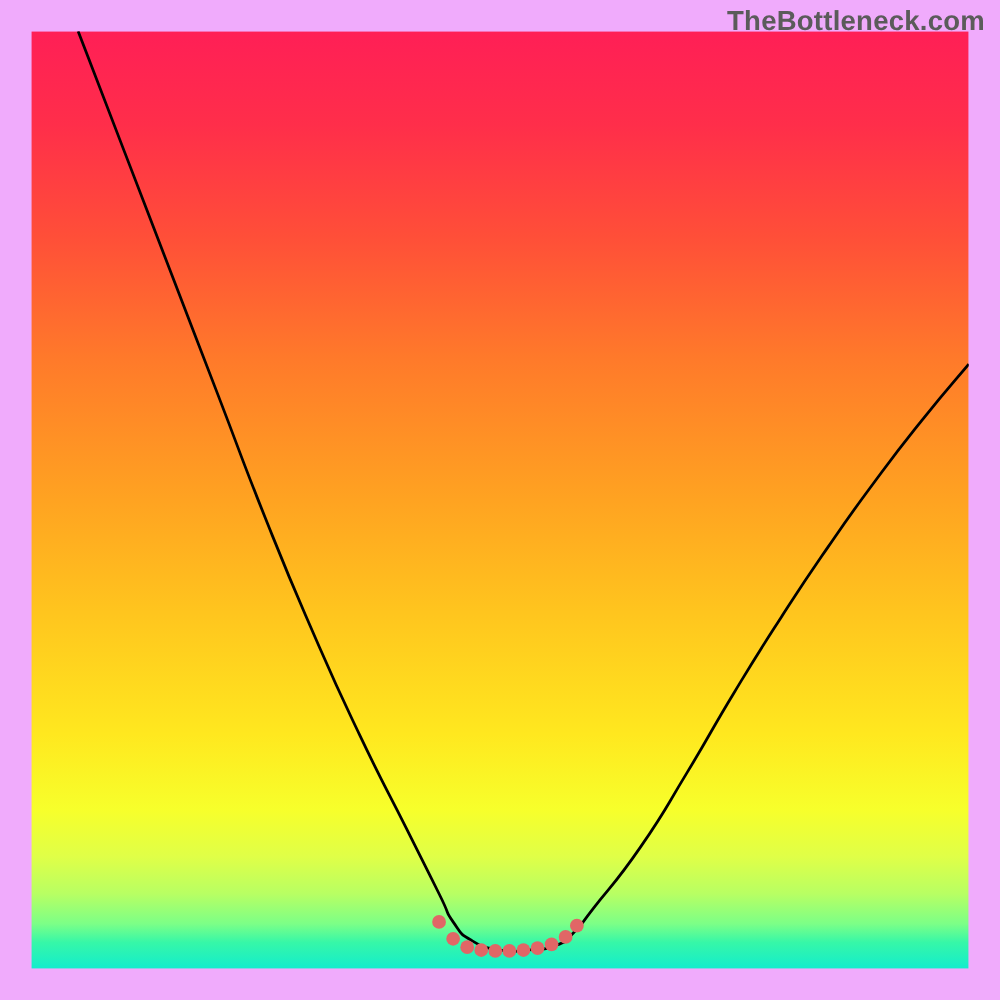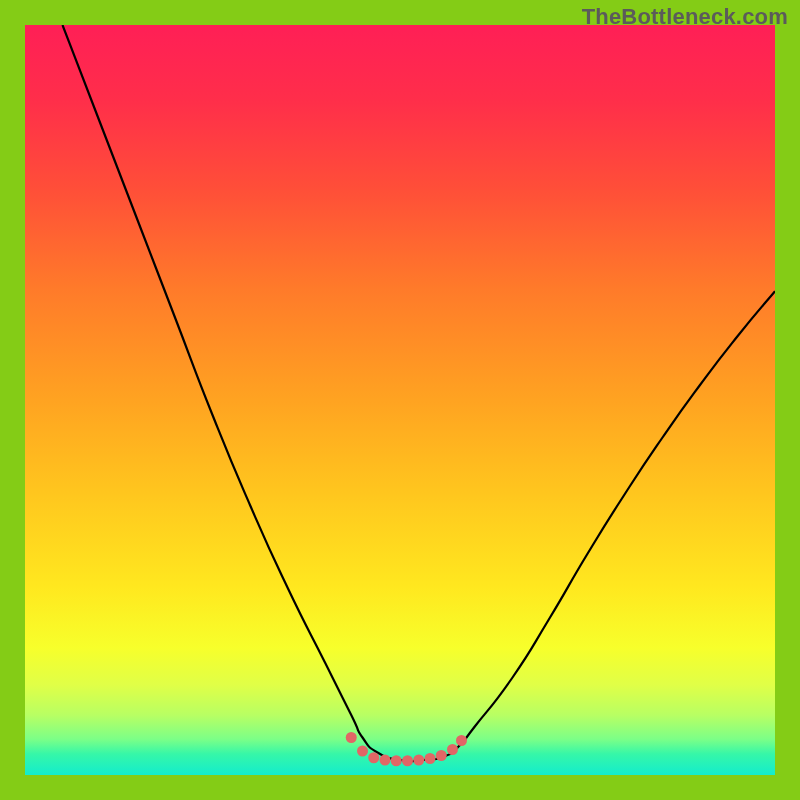--- a/index.html
+++ b/index.html
@@ -10,21 +10,21 @@
     background: #000000;
     overflow: hidden;
     font-family: Arial, Helvetica, sans-serif;
   }
   .frame {
     position: absolute;
     top: 0;
     left: 0;
     width: 800px;
     height: 800px;
-    background: #84cc16;
+    background: #f0abfc;
   }
   .plot-area {
     position: absolute;
     left: 25px;
     top: 25px;
     width: 750px;
     height: 750px;
     overflow: hidden;
   }
   .gradient {

